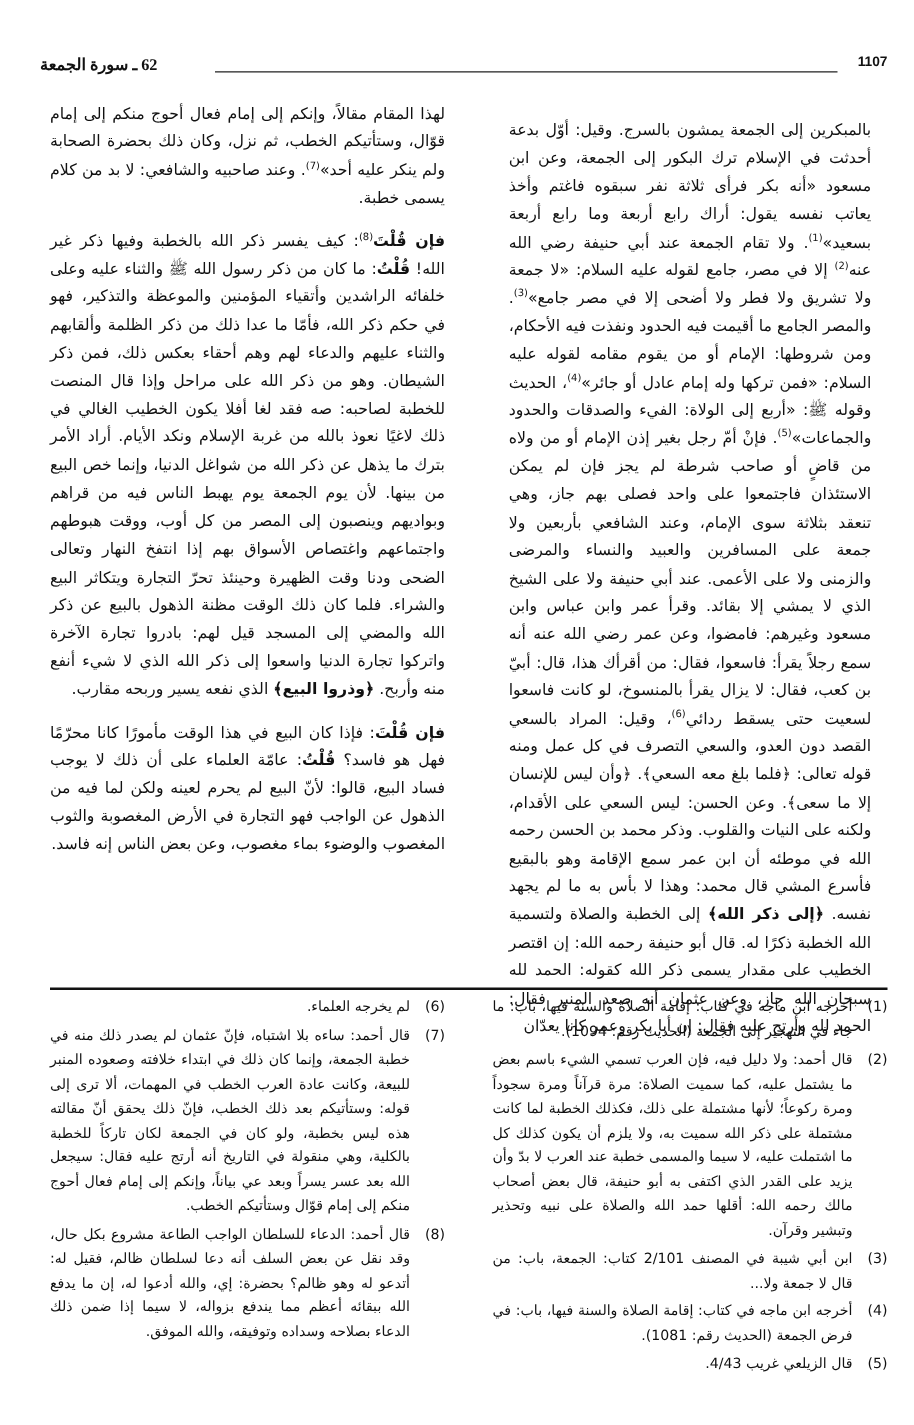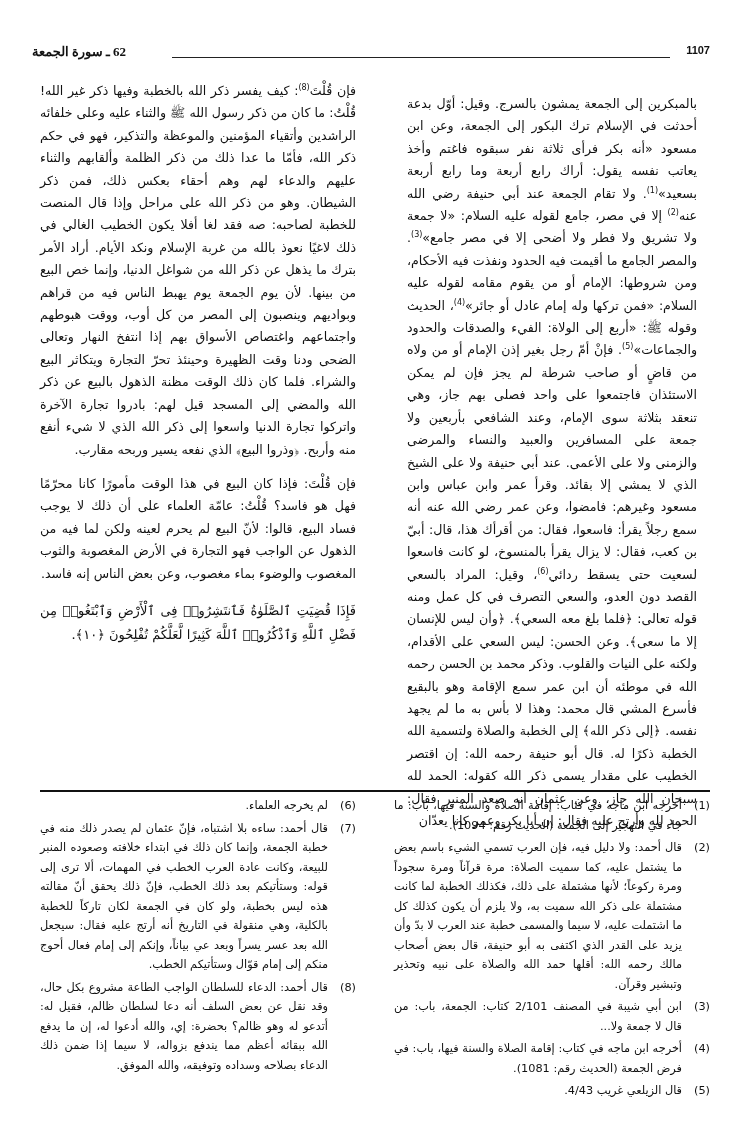--- a/index.html
+++ b/index.html
@@ -11,21 +11,21 @@
                  font-family:"Liberation Sans", sans-serif; }
   .header .rule { position:absolute; left:140px; right:40px; top:13px; border-top:1.5px solid #222; }
   .header .sura { position:absolute; left:0; top:0; font-weight:bold; font-size:13px; direction:rtl;
                   font-family:Liberation Serif, serif; }
   .col { position:absolute; direction:rtl; text-align:justify; font-size:12.6px; line-height:22.4px; }
   .col-right { left:394px; width:316px; top:80px; }
   .col-left { left:40px; width:316px; top:80px; }
   .col p { margin:0 0 12px 0; }
   .col p.tight { margin:13px; }
   sup { font-size:8px; line-height:0; }
-  .b { font-weight:normal; }
+  .b { font-weight:bold; }
   .verse { font-family:"DejaVu Serif", serif; font-size:13px; line-height:24px; margin-top:14px; }
   .fn-rule { position:absolute; top:790px; left:40px; width:670px; border-top:2px solid #111; }
   .fns { position:absolute; direction:rtl; font-size:11.3px; line-height:19.5px; }
   .fns-right { left:394px; width:316px; top:796px; }
   .fns-left { left:40px; width:316px; top:796px; }
   .fn { display:flex; flex-direction:row; margin-bottom:3px; text-align:justify; }
   .fn .num { flex:0 0 28px; }
   .fn .txt { flex:1; }
 </style>
 </head>
@@ -40,26 +40,28 @@
   </div>
 
   <div class="col col-right">
     <p class="tight">
       <span>بالمبكرين إلى الجمعة يمشون بالسرج. وقيل: أوّل بدعة أحدثت في الإسلام ترك البكور إلى الجمعة، وعن ابن مسعود «أنه بكر فرأى ثلاثة نفر سبقوه فاغتم وأخذ يعاتب نفسه يقول: أراك رابع أربعة وما رابع أربعة بسعيد»</span><sup>(1)</sup><span>. ولا تقام الجمعة عند أبي حنيفة رضي الله عنه</span><sup>(2)</sup><span> إلا في مصر، جامع لقوله عليه السلام: «لا جمعة ولا تشريق ولا فطر ولا أضحى إلا في مصر جامع»</span><sup>(3)</sup><span>. والمصر الجامع ما أقيمت فيه الحدود ونفذت فيه الأحكام، ومن شروطها: الإمام أو من يقوم مقامه لقوله عليه السلام: «فمن تركها وله إمام عادل أو جائر»</span><sup>(4)</sup><span>، الحديث وقوله ﷺ: «أربع إلى الولاة: الفيء والصدقات والحدود والجماعات»</span><sup>(5)</sup><span>. فإنْ أمّ رجل بغير إذن الإمام أو من ولاه من قاضٍ أو صاحب شرطة لم يجز فإن لم يمكن الاستئذان فاجتمعوا على واحد فصلى بهم جاز، وهي تنعقد بثلاثة سوى الإمام، وعند الشافعي بأربعين ولا جمعة على المسافرين والعبيد والنساء والمرضى والزمنى ولا على الأعمى. عند أبي حنيفة ولا على الشيخ الذي لا يمشي إلا بقائد. وقرأ عمر وابن عباس وابن مسعود وغيرهم: فامضوا، وعن عمر رضي الله عنه أنه سمع رجلاً يقرأ: فاسعوا، فقال: من أقرأك هذا، قال: أبيّ بن كعب، فقال: لا يزال يقرأ بالمنسوخ، لو كانت فاسعوا لسعيت حتى يسقط ردائي</span><sup>(6)</sup><span>، وقيل: المراد بالسعي القصد دون العدو، والسعي التصرف في كل عمل ومنه قوله تعالى: ﴿فلما بلغ معه السعي﴾. ﴿وأن ليس للإنسان إلا ما سعى﴾. وعن الحسن: ليس السعي على الأقدام، ولكنه على النيات والقلوب. وذكر محمد بن الحسن رحمه الله في موطئه أن ابن عمر سمع الإقامة وهو بالبقيع فأسرع المشي قال محمد: وهذا لا بأس به ما لم يجهد نفسه. </span><span class="b">﴿إلى ذكر الله﴾</span><span> إلى الخطبة والصلاة ولتسمية الله الخطبة ذكرًا له. قال أبو حنيفة رحمه الله: إن اقتصر الخطيب على مقدار يسمى ذكر الله كقوله: الحمد لله سبحان الله جاز، وعن عثمان أنه صعد المنبر فقال: الحمد لله وأرتج عليه فقال: إن أبا بكر وعمر كانا يعدّان</span>
     </p>
   </div>
 
   <div class="col col-left">
     <p>
+      <span>لهذا المقام مقالاً، وإنكم إلى إمام فعال أحوج منكم إلى إمام قوّال، وستأتيكم الخطب، ثم نزل، وكان ذلك بحضرة الصحابة ولم ينكر عليه أحد»</span><sup>(7)</sup><span>. وعند صاحبيه والشافعي: لا بد من كلام يسمى خطبة.</span>
+    </p>
+    <p>
       <span class="b">فإن قُلْتَ</span><sup>(8)</sup><span>: كيف يفسر ذكر الله بالخطبة وفيها ذكر غير الله! </span><span class="b">قُلْتُ</span><span>: ما كان من ذكر رسول الله ﷺ والثناء عليه وعلى خلفائه الراشدين وأتقياء المؤمنين والموعظة والتذكير، فهو في حكم ذكر الله، فأمّا ما عدا ذلك من ذكر الظلمة وألقابهم والثناء عليهم والدعاء لهم وهم أحقاء بعكس ذلك، فمن ذكر الشيطان. وهو من ذكر الله على مراحل وإذا قال المنصت للخطبة لصاحبه: صه فقد لغا أفلا يكون الخطيب الغالي في ذلك لاغيًا نعوذ بالله من غربة الإسلام ونكد الأيام. أراد الأمر بترك ما يذهل عن ذكر الله من شواغل الدنيا، وإنما خص البيع من بينها. لأن يوم الجمعة يوم يهبط الناس فيه من قراهم وبواديهم وينصبون إلى المصر من كل أوب، ووقت هبوطهم واجتماعهم واغتصاص الأسواق بهم إذا انتفخ النهار وتعالى الضحى ودنا وقت الظهيرة وحينئذ تحرّ التجارة ويتكاثر البيع والشراء. فلما كان ذلك الوقت مظنة الذهول بالبيع عن ذكر الله والمضي إلى المسجد قيل لهم: بادروا تجارة الآخرة واتركوا تجارة الدنيا واسعوا إلى ذكر الله الذي لا شيء أنفع منه وأربح. </span><span class="b">﴿وذروا البيع﴾</span><span> الذي نفعه يسير وربحه مقارب.</span>
     </p>
     <p>
       <span class="b">فإن قُلْتَ</span><span>: فإذا كان البيع في هذا الوقت مأمورًا كانا محرّمًا فهل هو فاسد؟ </span><span class="b">قُلْتُ</span><span>: عامّة العلماء على أن ذلك لا يوجب فساد البيع، قالوا: لأنّ البيع لم يحرم لعينه ولكن لما فيه من الذهول عن الواجب فهو التجارة في الأرض المغصوبة والثوب المغصوب والوضوء بماء مغصوب، وعن بعض الناس إنه فاسد.</span>
     </p>
-    <div class="verse">فَإِذَا قُضِيَتِ ٱلصَّلَوٰةُ فَٱنتَشِرُوا۟ فِى ٱلْأَرْضِ وَٱبْتَغُوا۟ مِن فَضْلِ ٱللَّهِ وَٱذْكُرُوا۟ ٱللَّهَ كَثِيرًا لَّعَلَّكُمْ تُفْلِحُونَ ﴿١٠﴾.</div>
   </div>
 
   <div class="fn-rule"></div>
 
   <div class="fns fns-right">
     <div class="fn">
         <span class="num">(1)</span>
         <span class="txt">أخرجه ابن ماجه في كتاب: إقامة الصلاة والسنة فيها، باب: ما جاء في التهجير إلى الجمعة (الحديث رقم: 1094).</span>
       </div>
     <div class="fn">

